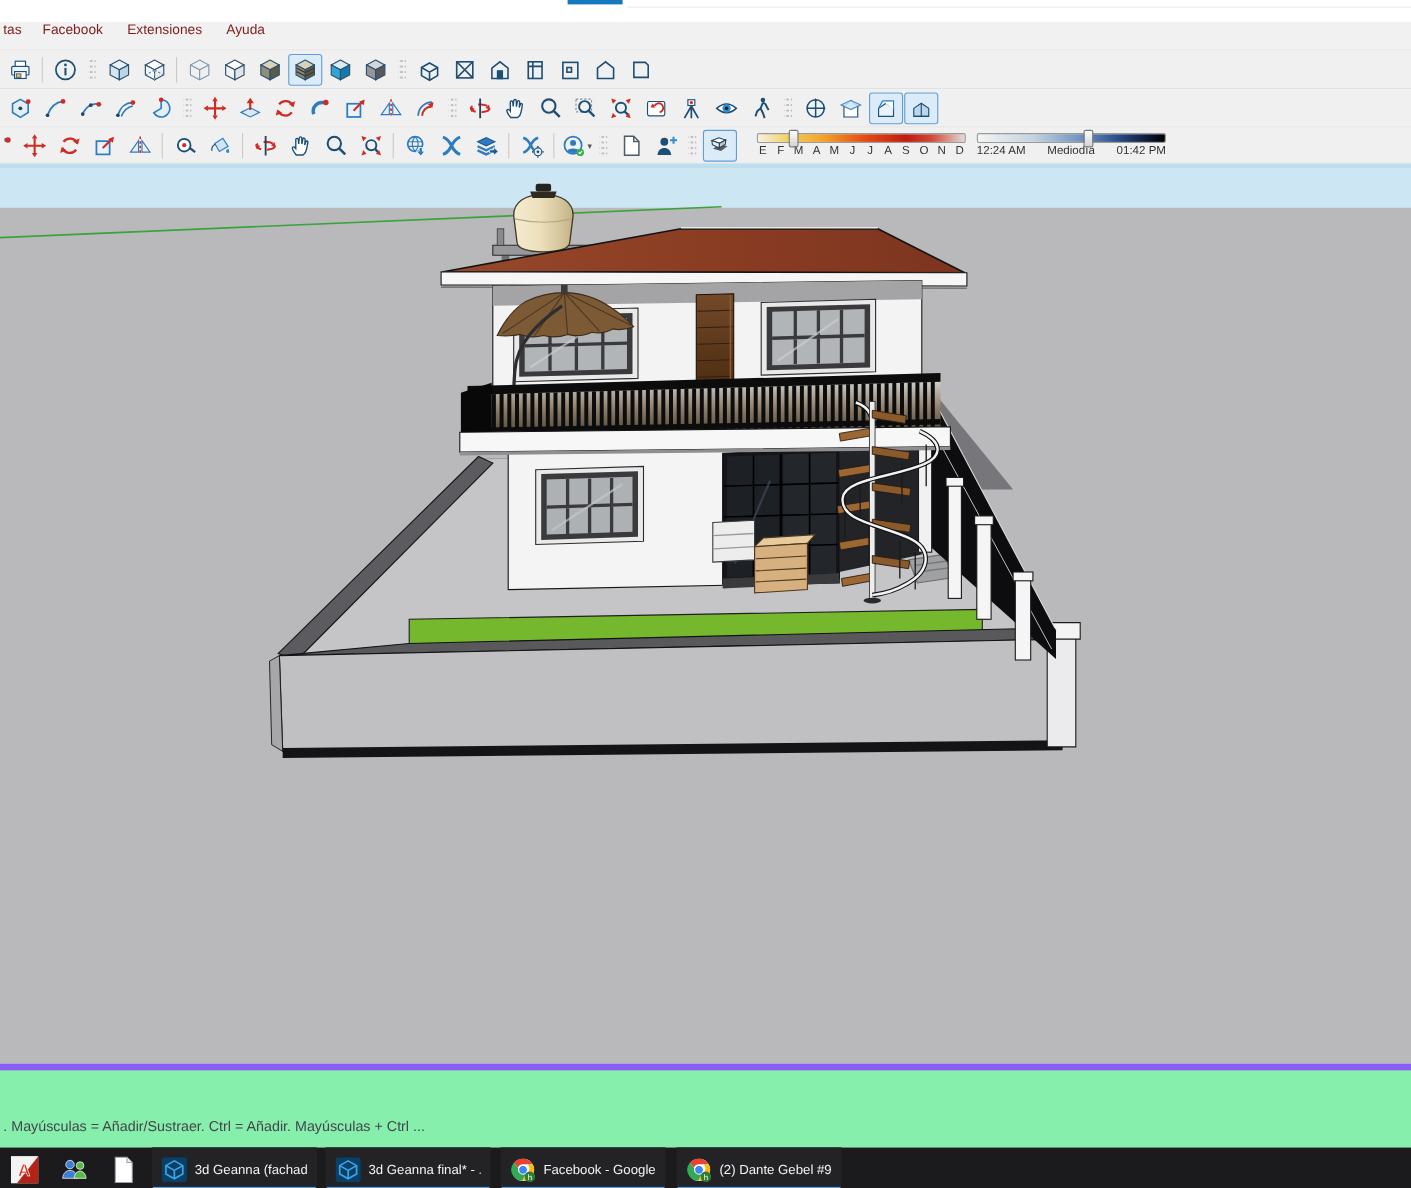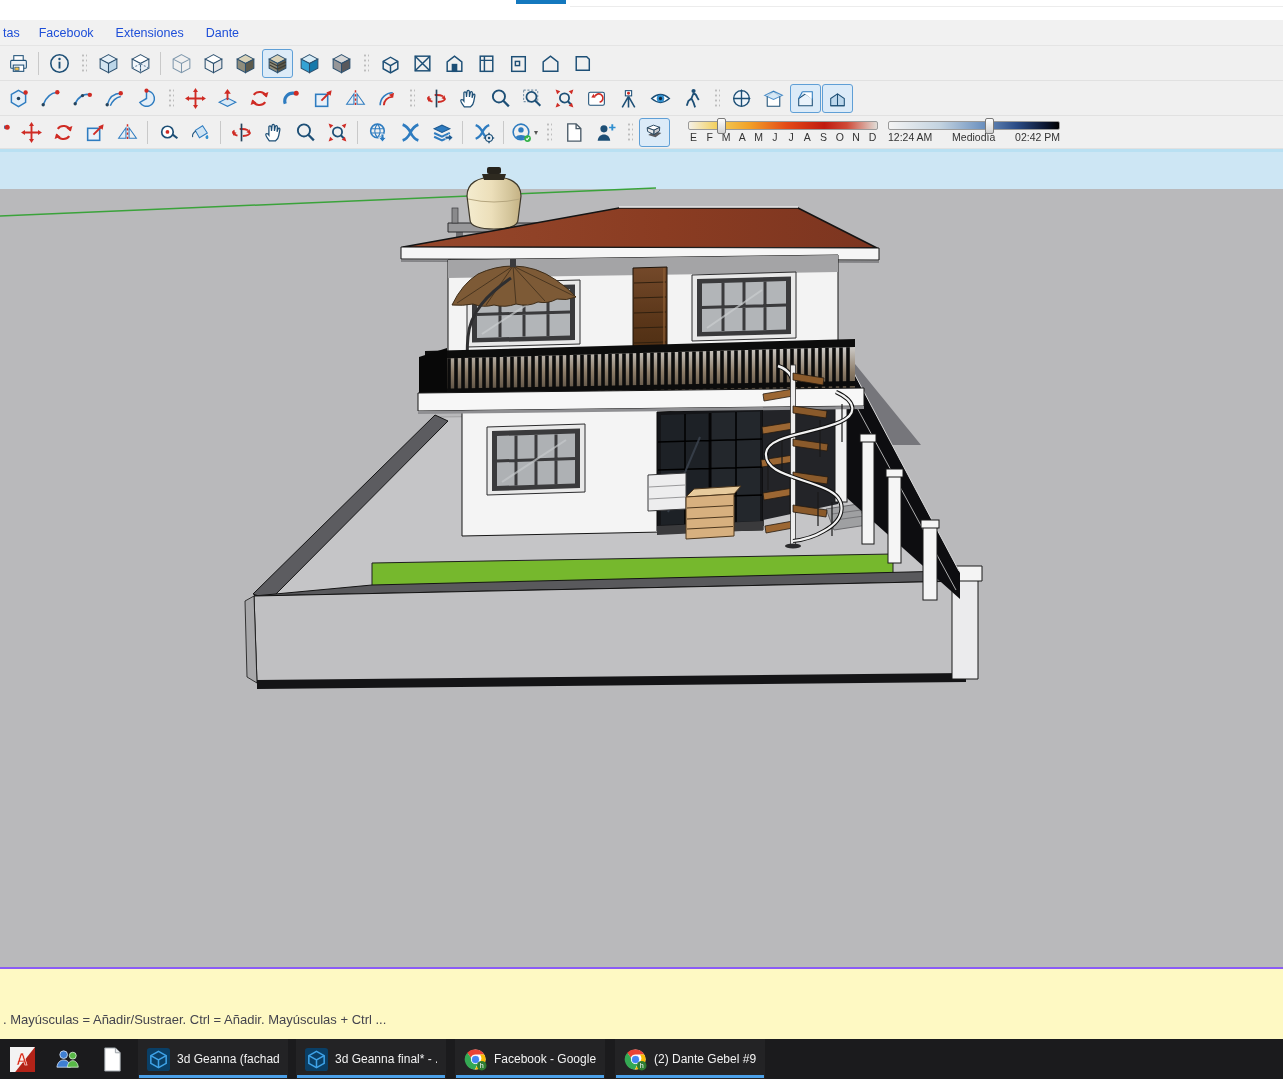--- a/index.html
+++ b/index.html
@@ -1,20 +1,20 @@
 <!DOCTYPE html>
 <html><head>
 <meta charset="utf-8">
 <style>
   html,body{margin:0;padding:0}
   body{width:1283px;height:1080px;overflow:hidden;font-family:"Liberation Sans",sans-serif;background:#fff;position:relative}
   .top-strip{position:relative;height:20px;background:#ffffff}
   .accent-seg{position:absolute;left:516px;top:0;width:50px;height:4px}
   .top-line{position:absolute;left:570px;top:6px;right:0;height:1px;background:#ececec}
-  .menu-bar{height:25px;background:#f1f1f1;display:flex;align-items:center;font-size:12.5px;color:#1d4ed8;border-bottom:1px solid #e4e4e4}
+  .menu-bar{height:25px;background:#f1f1f1;display:flex;align-items:flex-start;font-size:12.5px;color:#7f1d1d;border-bottom:1px solid #e4e4e4}
   .menu-item{padding:0 11px;cursor:default}
   .menu-item:first-child{padding-left:3px;padding-right:8px}
   .trow{height:35px;background:#f0f0f0;display:flex;align-items:center;border-bottom:1px solid #e1e1e1;padding-left:2px;box-sizing:border-box}
   .trow.r3{height:33px}
   .tbtn{width:31px;height:29px;border:1px solid transparent;background:transparent;border-radius:3px;display:flex;align-items:center;justify-content:center;padding:0;margin:0 .5px;box-sizing:border-box}
   .tbtn svg{width:23px;height:23px;display:block}
   .tbtn.active{background:#dcebf8;border-color:#5f9fd6}
   .tbtn.clip{width:12px;overflow:hidden;justify-content:flex-end}
   .tsep{width:1px;height:23px;background:#c9c9c9;margin:0 4px;flex:none}
   .grip{width:7px;height:22px;margin:0 5px;flex:none;background-image:radial-gradient(circle,#bdbdbd 1px,transparent 1.2px);background-size:4px 5px;background-position:1px 1px}
@@ -23,21 +23,21 @@
   .slider{display:flex;flex-direction:column;margin-left:10px}
   .track{position:relative;height:9px;border:1px solid #9a9a9a;border-radius:2px;box-sizing:border-box}
   .track.date{width:190px;background:linear-gradient(90deg,#f5f1e6 0%,#f2cf5b 15%,#f2a128 32%,#e44a17 52%,#c01b10 72%,#cf4a38 84%,#e0dcd6 100%)}
   .track.time{width:172px;background:linear-gradient(90deg,#f4f4f4 0%,#c3d3e0 30%,#6f93c0 55%,#2b4c86 75%,#0b1630 92%,#000 100%)}
   .handle{position:absolute;top:-4px;width:9px;height:16px;background:linear-gradient(#fdfdfd,#d3d3d3);border:1px solid #7a7a7a;border-radius:2px;box-sizing:border-box}
   .slabels{display:flex;justify-content:space-between;font-size:10.5px;color:#333;margin-top:1px}
   .slabels.months span{width:11px;text-align:center}
   .cyan-line{height:3px;background:#b9e0f2}
   .viewport{position:relative;width:1283px;height:815px;background:#b9b9bb}
   .viewport svg{display:block}
-  .bottom-area{height:70px;background:#fef9c3;position:relative;border-top:2px solid #8b5cf6}
+  .bottom-area{height:70px;background:#86efac;position:relative;border-top:6px solid #8b5cf6}
   .status-text{position:absolute;left:3px;top:43px;font-size:13px;color:#44444e;white-space:nowrap}
   .taskbar{height:40px;background:#1b1b1d;display:flex;align-items:stretch;color:#fff}
   .tb-icon{width:45px;display:flex;align-items:center;justify-content:center;position:relative}
   .tb-icon svg{width:25px;height:25px}
   .tb-win{display:flex;align-items:center;gap:7px;padding:0 9px;width:150px;box-sizing:border-box;position:relative;background:#232325}
   .tb-win svg{width:23px;height:23px;flex:none}
   .tb-win .lbl{font-size:12px;white-space:nowrap;overflow:hidden;color:#f2f2f2}
   .underline{position:absolute;left:1px;right:1px;bottom:1px;height:3px;background:#4ba0e8}
   .ml8{margin-left:8px}.ml9{margin-left:9px}.ml10{margin-left:10px}.ml3{margin-left:3px}
 </style>
@@ -46,21 +46,21 @@
 
 <div class="top-strip">
   <div class="accent-seg" style="background: rgb(20, 120, 190);"></div>
   <div class="top-line"></div>
 </div>
 
 <div class="menu-bar">
     <div class="menu-item">tas</div>
     <div class="menu-item">Facebook</div>
     <div class="menu-item">Extensiones</div>
-    <div class="menu-item">Dante</div>
+    <div class="menu-item">Ayuda</div>
   </div>
 
 <div class="trow">
     <button class="tbtn">
       <span style="display: flex;">
         <svg viewBox="0 0 22 22">
           <rect x="3.5" y="8" width="15" height="7.5" rx="1" fill="#eef3f8" stroke="#1d4f76"></rect>
           <rect x="6.5" y="3.5" width="9" height="4.5" fill="#fff" stroke="#1d4f76"></rect>
           <rect x="6" y="12.5" width="10" height="6" fill="#fff" stroke="#1d4f76"></rect>
           <rect x="7.5" y="14.5" width="4" height="3" fill="#f2c14e" stroke="#1d4f76" stroke-width=".7"></rect>
@@ -651,21 +651,21 @@
           <span>D</span>
         </div>
       </div>
       <div class="slider">
         <div class="track time">
           <div class="handle" style="left: calc(59% - 4px);"></div>
         </div>
         <div class="slabels">
           <span>12:24 AM</span>
           <span>Mediodía</span>
-          <span>02:42 PM</span>
+          <span>01:42 PM</span>
         </div>
       </div>
     </div>
   </div>
 
 <div class="cyan-line"></div>
 
 <div class="viewport">
 <svg width="1283" height="815" viewBox="0 0 1283 815">
   <defs>

